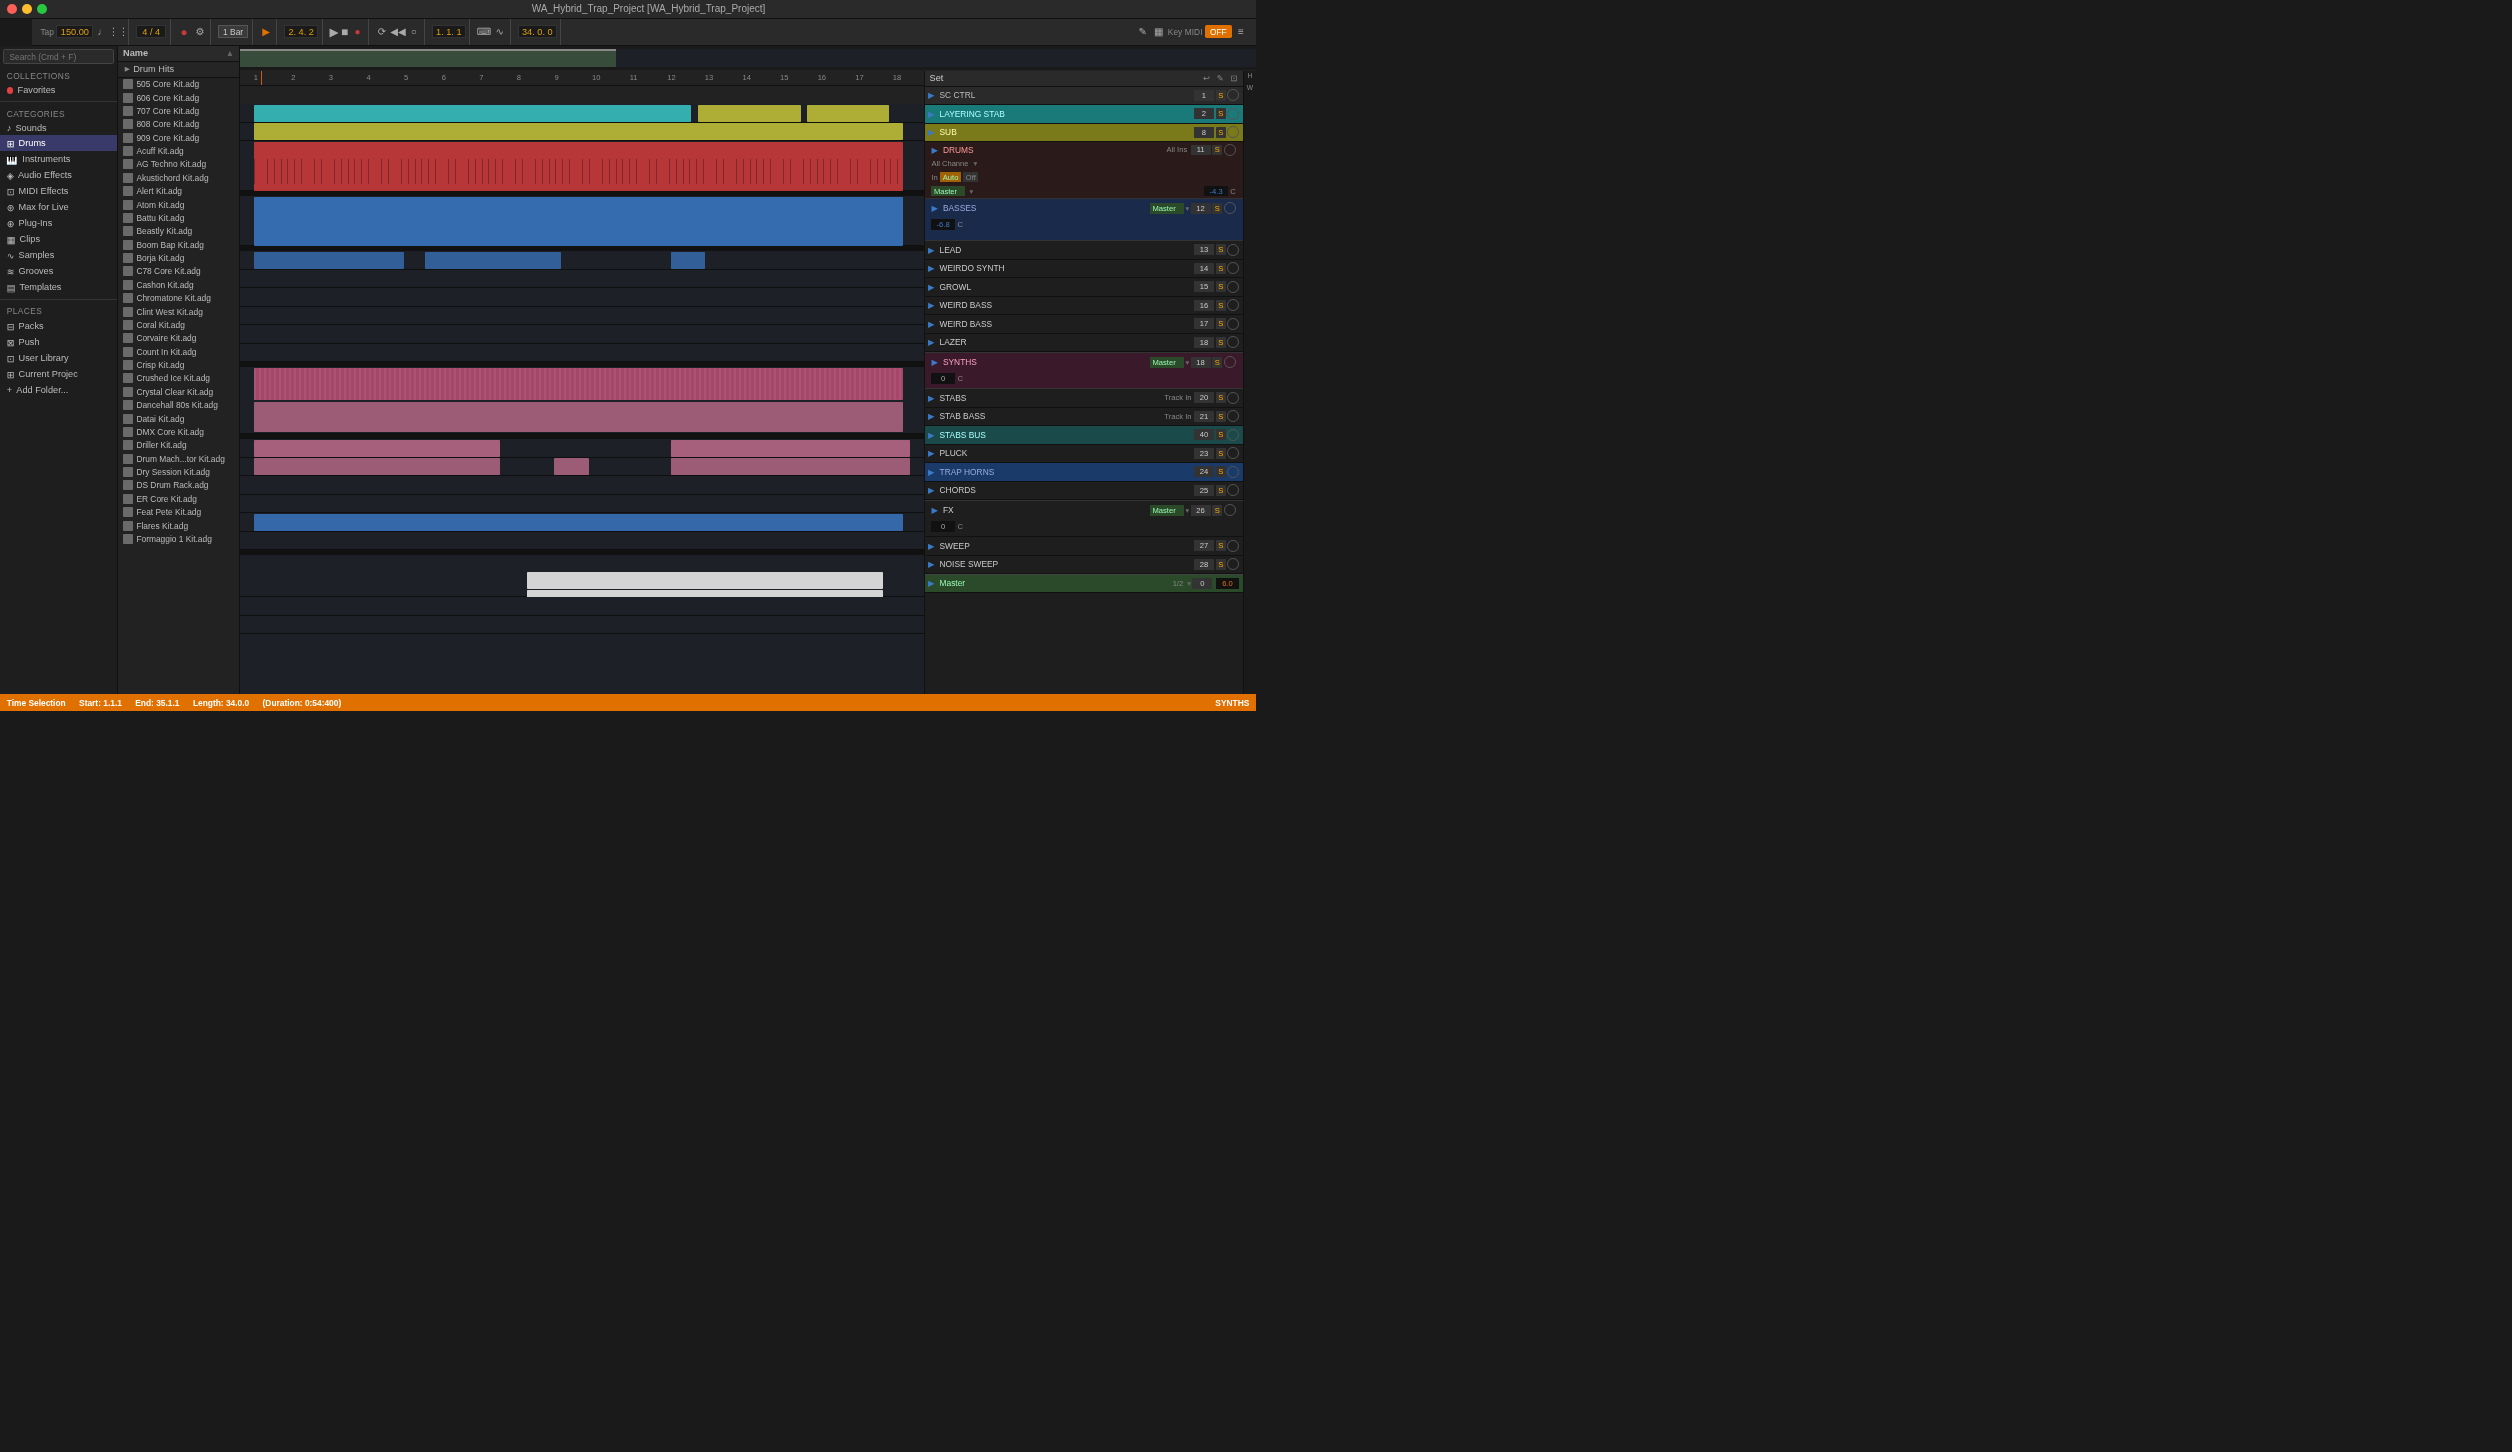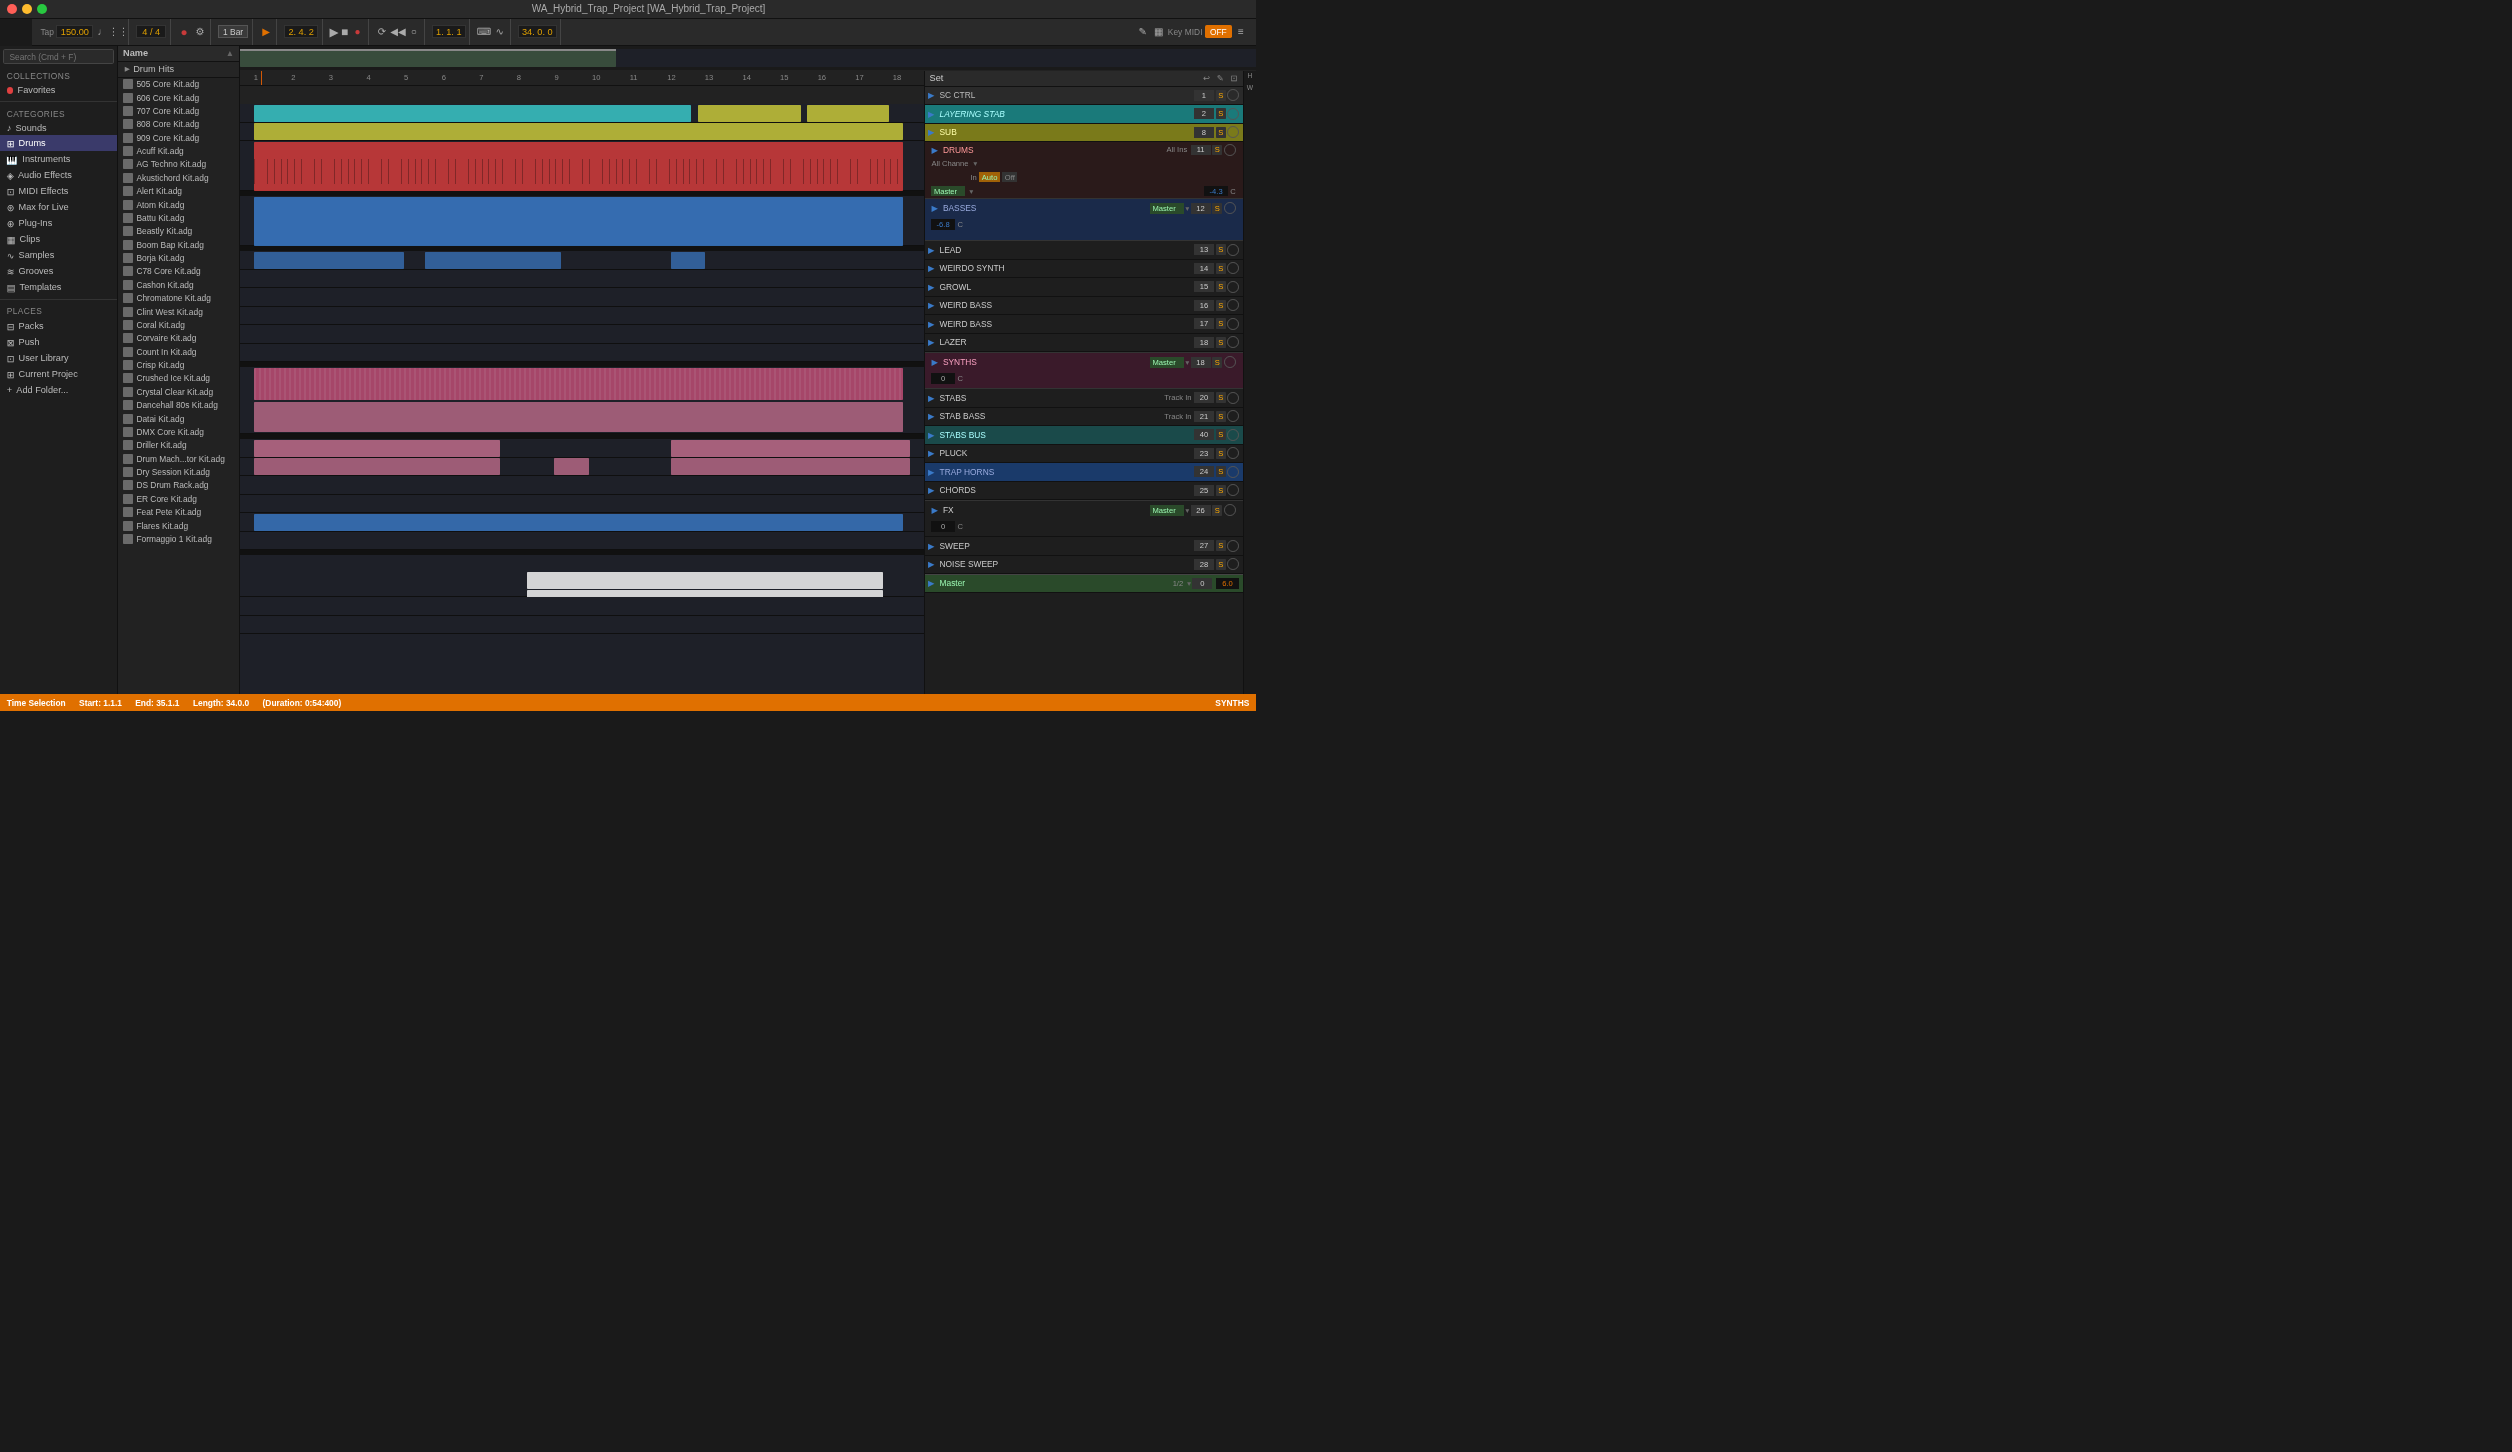--- a/index.html
+++ b/index.html
@@ -358,21 +358,20 @@
     .off-label {
       background: #333;
       color: #888;
       font-size: 7.6px;
       padding: 0.8px 2.5px;
     }
 
     .in-label {
       color: #888;
       font-size: 7.6px;
-      margin-left: 39px;
     }
 
     .expand-arrow {
       color: #888;
       font-size: 6.7px;
     }
 
     .drum-hits-header {
       background: #252525;
       padding: 2.5px 6.7px;
@@ -867,21 +866,21 @@
           <div class="play-btn">▶</div>
           <span class="mixer-track-name">SC CTRL</span>
           <div style="flex:1;"></div>
           <span class="mixer-track-num">1</span>
           <span class="mixer-btn s">S</span>
           <div class="mixer-circle"></div>
         </div>
 
         <div class="mixer-track" style="height:18.5px; background:#1a7a7a;">
           <div class="play-btn">▶</div>
-          <span class="mixer-track-name" style="color:#aff;font-style:italic;">LAYERING STAB</span>
+          <span class="mixer-track-name" style="color:#aff;">LAYERING STAB</span>
           <div style="flex:1;"></div>
           <span class="mixer-track-num">2</span>
           <span class="mixer-btn s">S</span>
           <div class="mixer-circle"></div>
         </div>
 
         <div class="mixer-track" style="height:18.5px; background:#7a7a1a;">
           <div class="play-btn">▶</div>
           <span class="mixer-track-name" style="color:#ffa;">SUB</span>
           <div style="flex:1;"></div>

